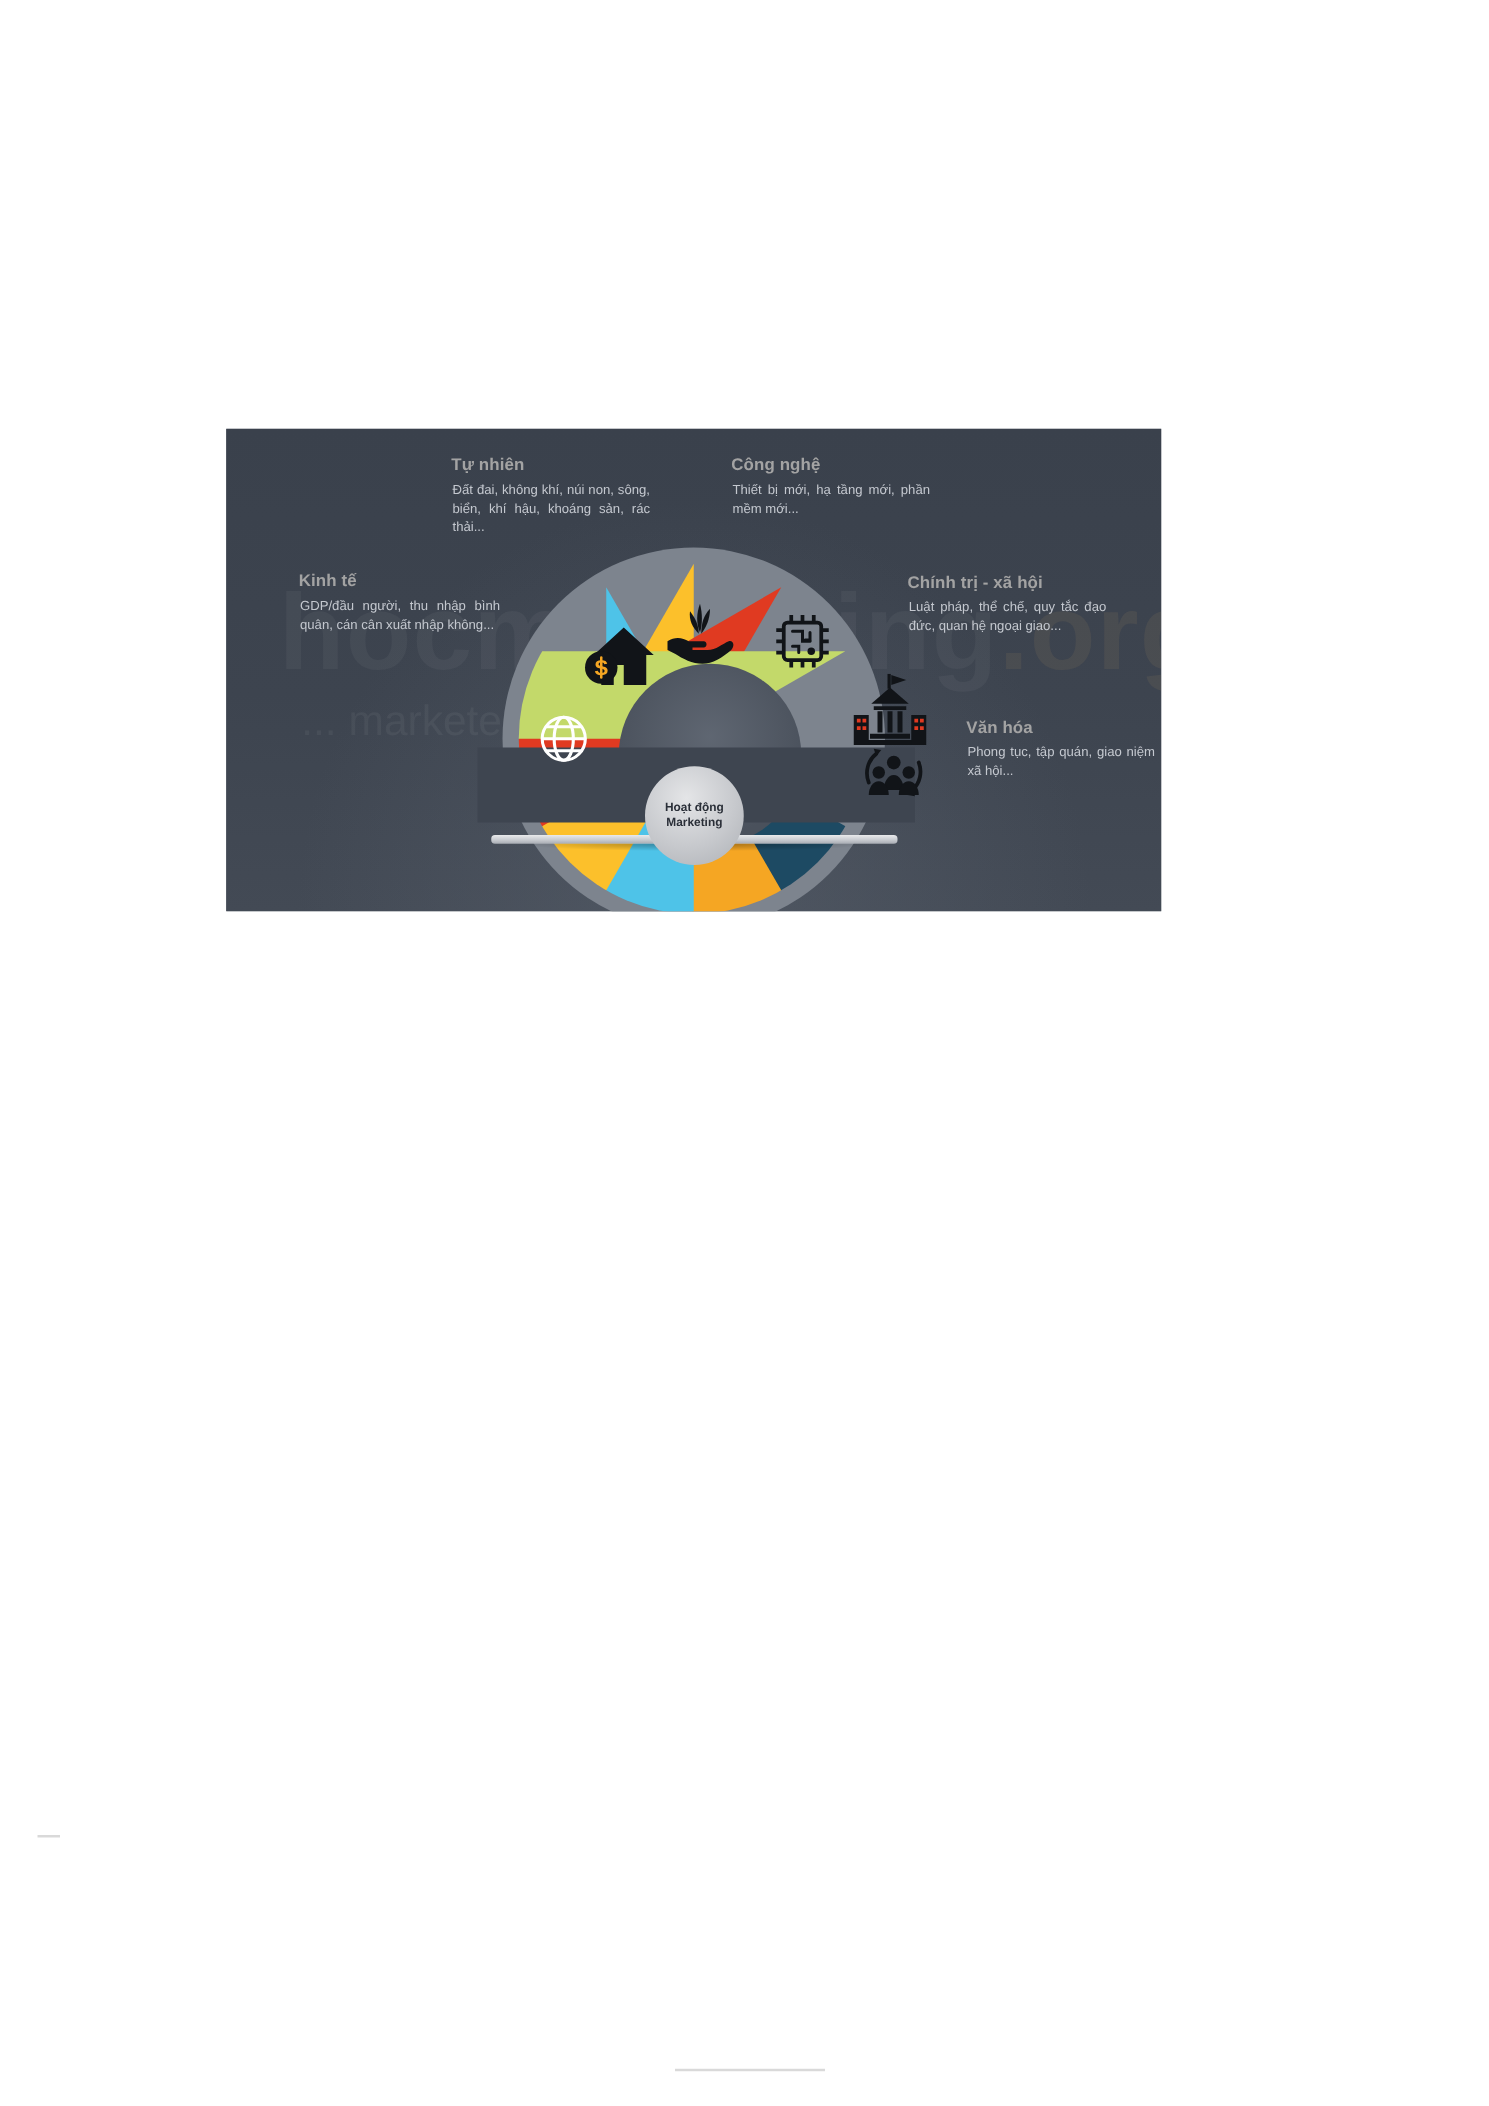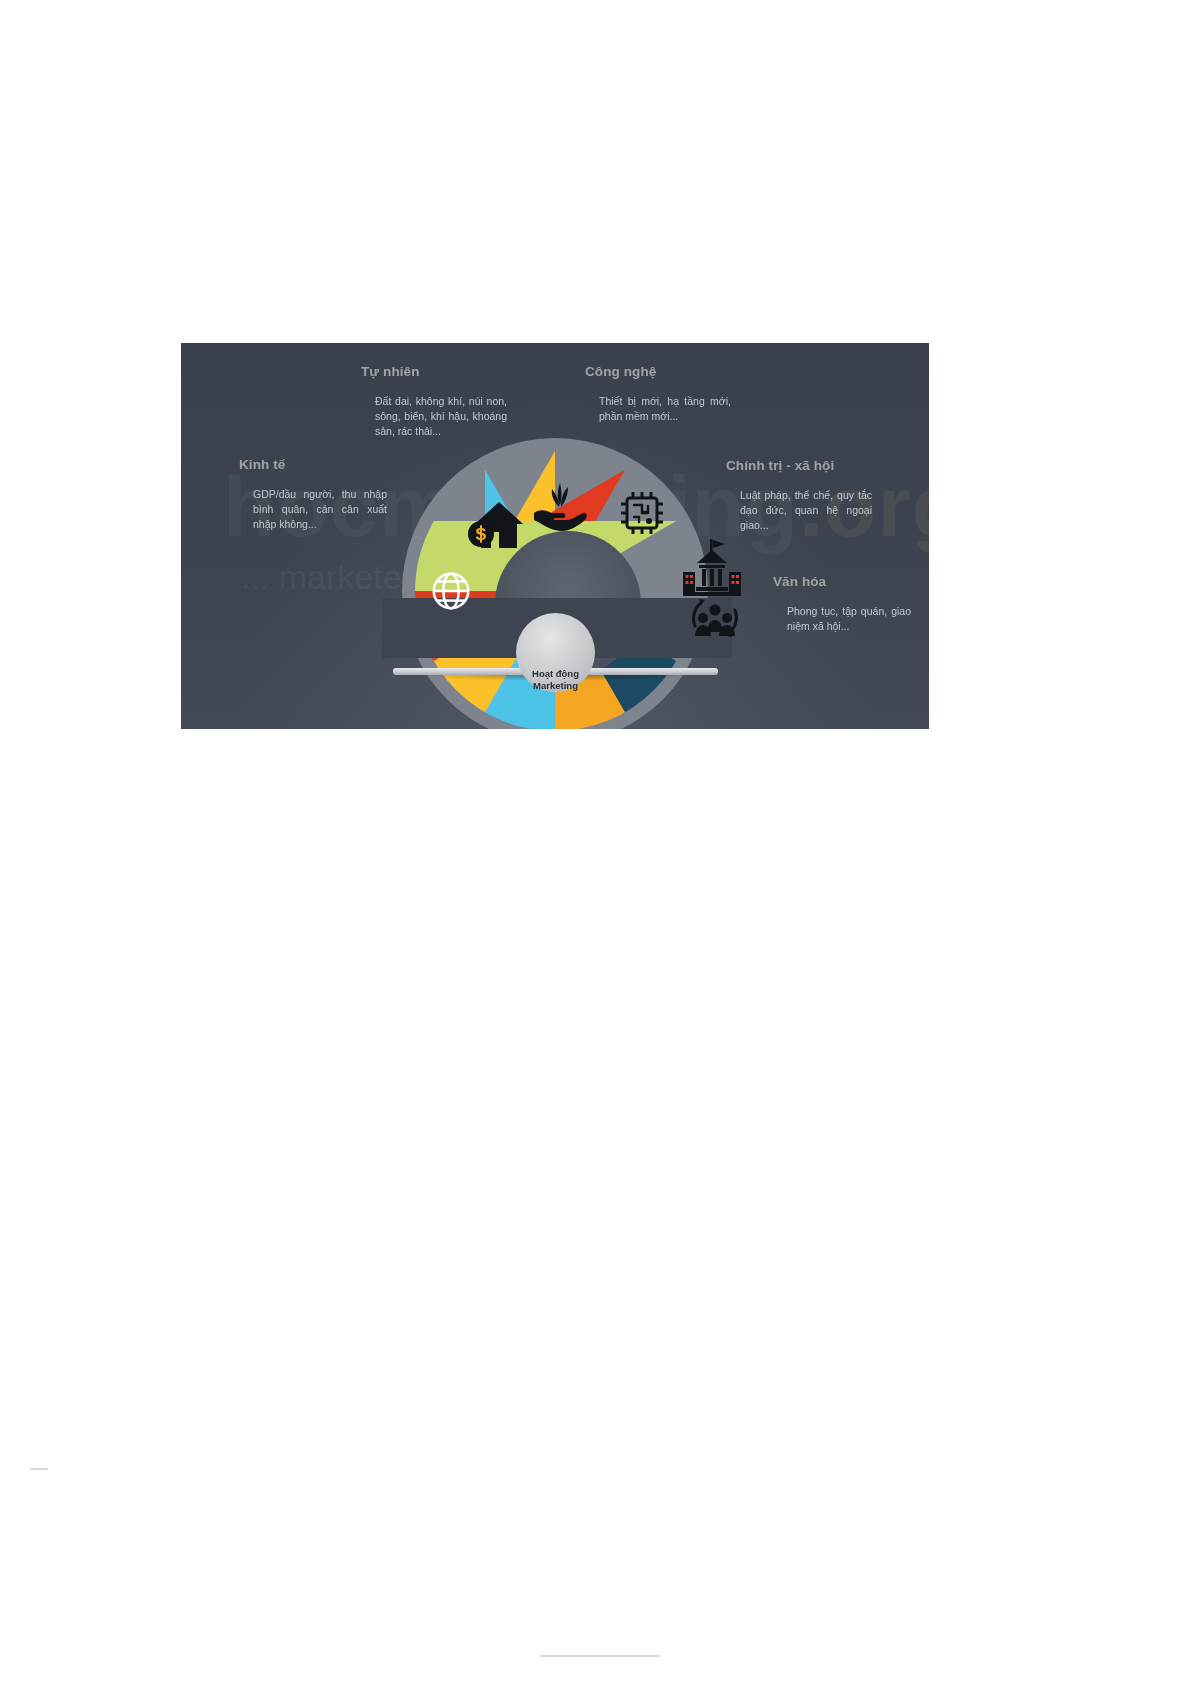--- a/index.html
+++ b/index.html
@@ -92,40 +92,40 @@
   .base-shadow{
     position:absolute;left:230px;top:332px;width:290px;height:6px;
     background:radial-gradient(ellipse at 50% 0%, rgba(0,0,0,.35), rgba(0,0,0,0) 70%);
   }
 
   
   .center-knob{
     position:absolute;left:335px;top:270px;
     width:79px;height:79px;border-radius:50%;
     background:radial-gradient(circle at 42% 32%, #e4e5e7 0%, #c7c9cd 55%, #adb0b5 100%);
-    display:flex;flex-direction:column;align-items:center;justify-content:flex-end;
+    display:flex;flex-direction:column;align-items:center;justify-content:center;
     text-align:center;
   }
   .center-knob span{
     display:block;
     font-size:9.5px;font-weight:700;color:#2a2f38;line-height:1.25;
   }
 
   
   .icon{position:absolute;}
 
   
   .callout{position:absolute;}
   .callout h3{
     margin:0 0 5px 0;
     font-size:13.5px;font-weight:700;color:#a3a3a3;
     letter-spacing:.1px;line-height:1.1;
   }
   .callout p{
-    margin:14px;
+    margin:1px;
     font-size:10.5px;font-weight:400;color:#c4c8cf;
     line-height:1.42;
   }
   .ta-r{text-align:right;}
   .ta-l{text-align:left;}
   .just{text-align:justify;}
 </style>
 </head>
 <body>
 

